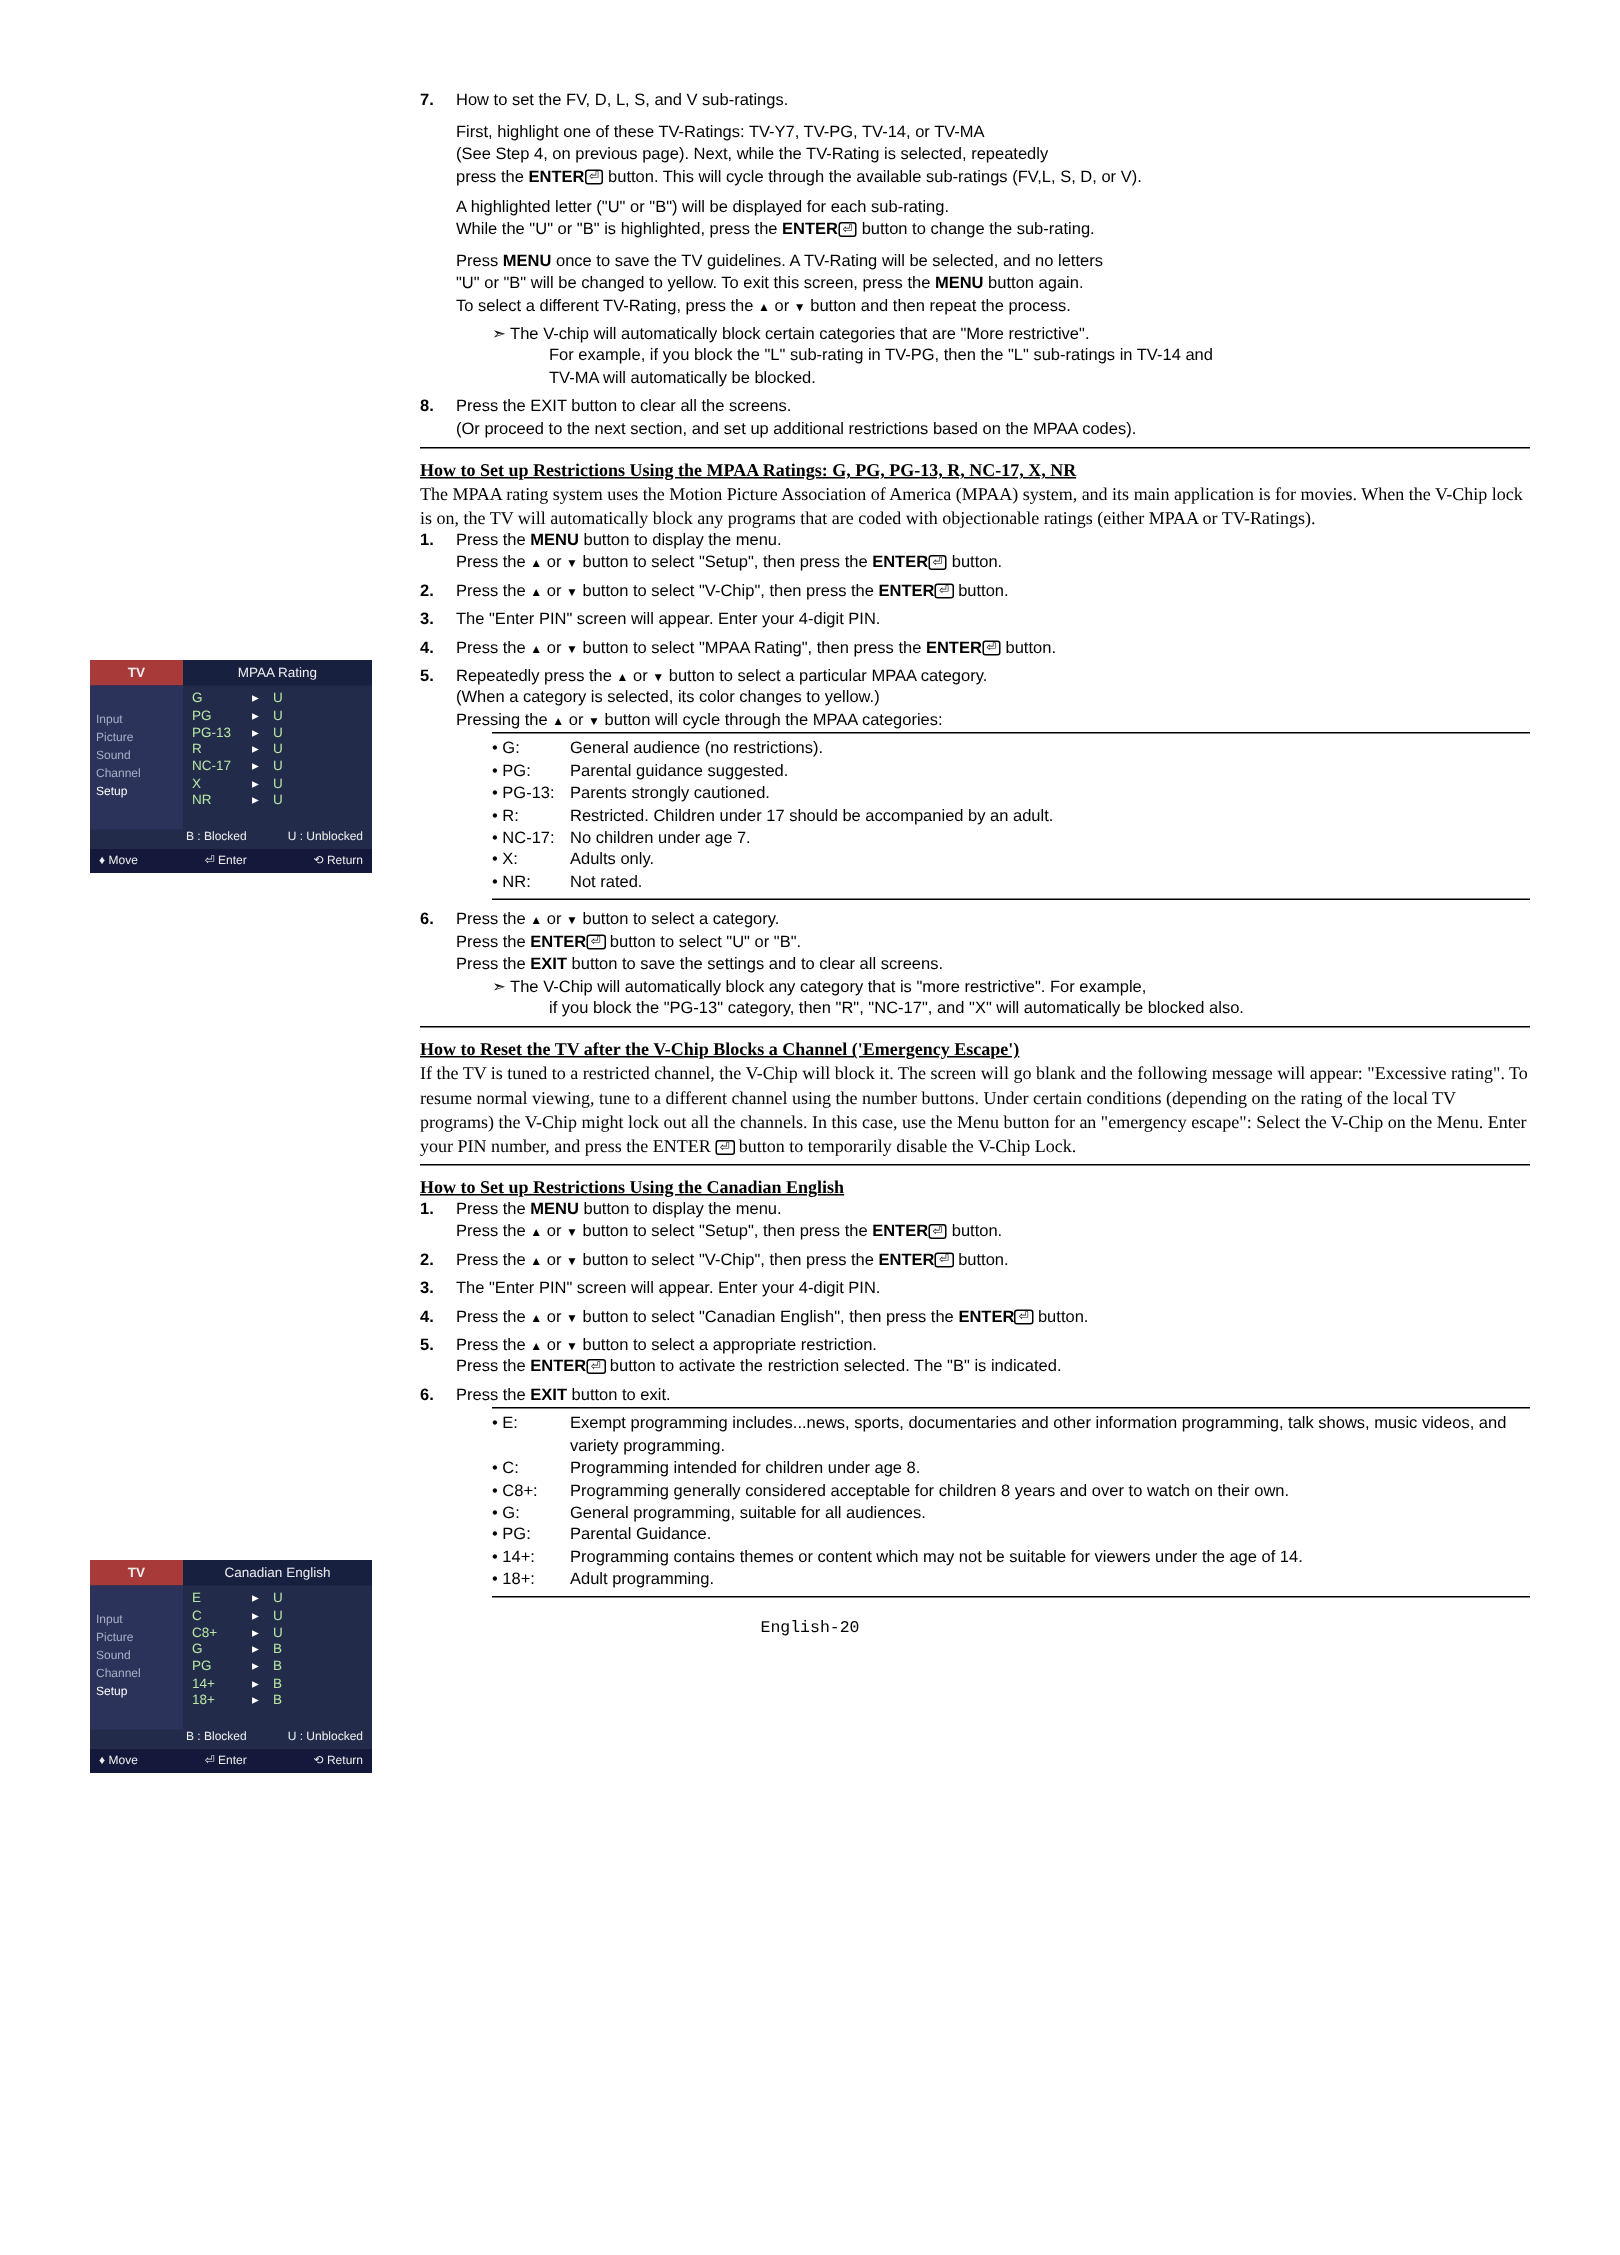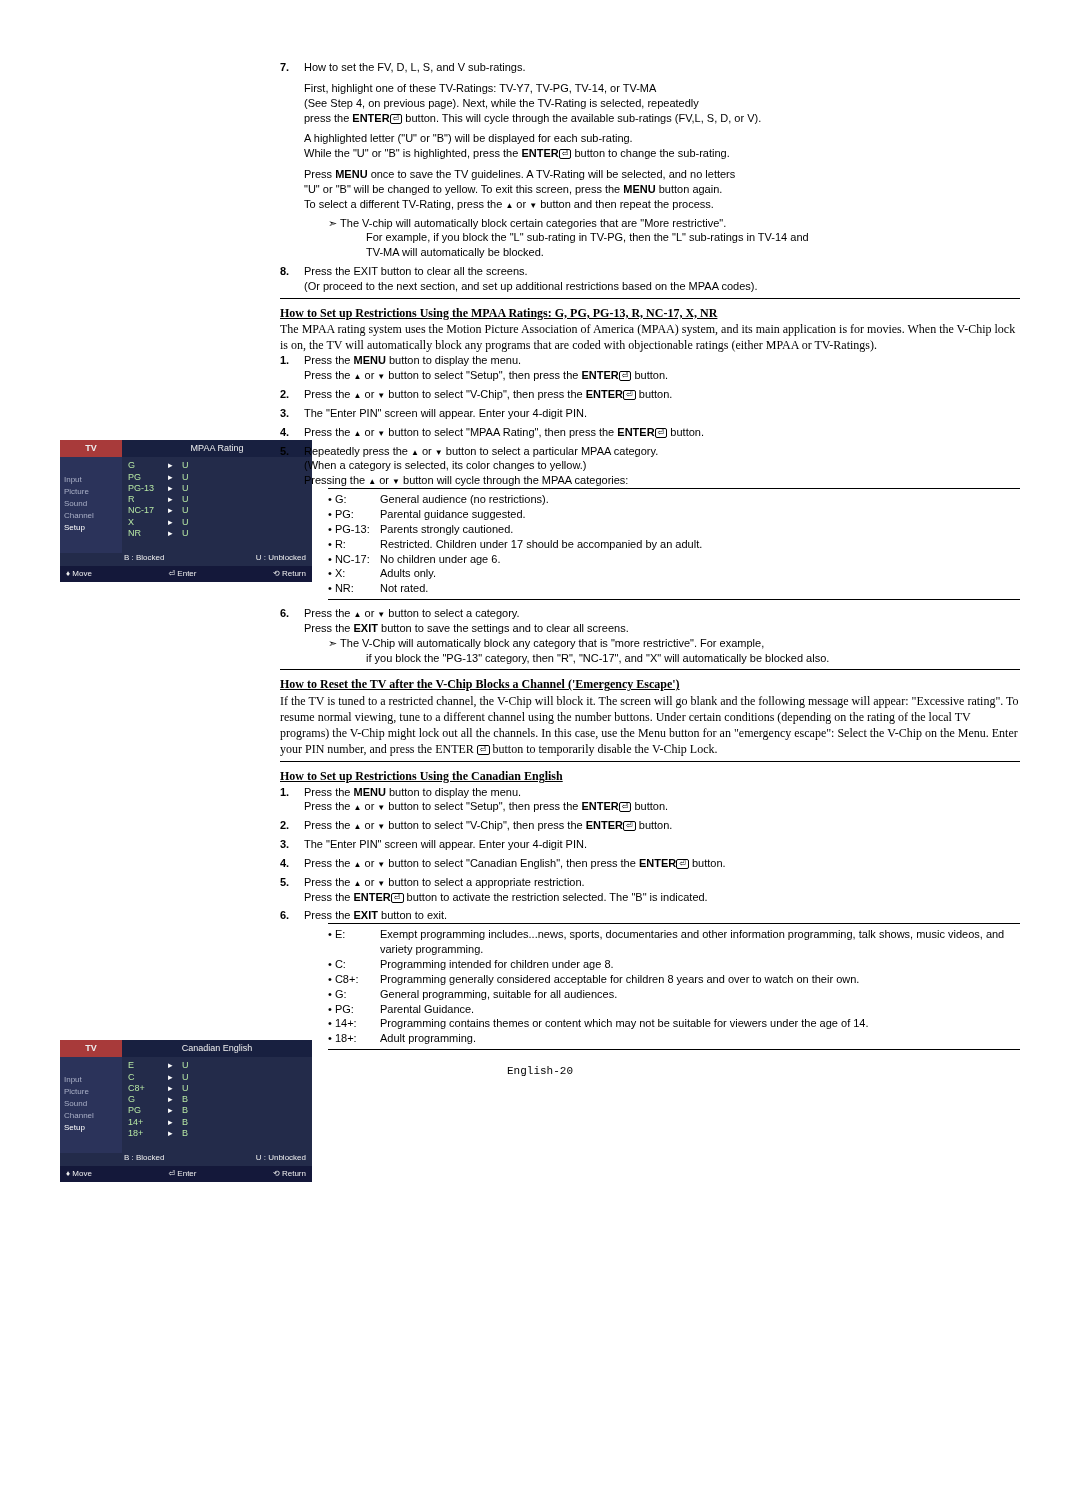--- a/index.html
+++ b/index.html
@@ -64,21 +64,21 @@
     font-weight: normal;
   }
   .tbl-row .v {
     flex: 1;
   }
   .arrow::before {
     content: "➣ ";
   }
   .osd {
     position: absolute;
-    width: 252px;
+    width: 188px;
     background: #232b4a;
     color: #eee;
     font-size: 9px;
     padding: 0;
     line-height: 1.25;
   }
   .osd .titlebar {
     display: flex;
     background: #182040;
   }
@@ -345,35 +345,36 @@
           <div class="tbl-row">
             <div class="k">• PG-13:</div>
             <div class="v">Parents strongly cautioned.</div>
           </div>
           <div class="tbl-row">
             <div class="k">• R:</div>
             <div class="v">Restricted. Children under 17 should be accompanied by an adult.</div>
           </div>
           <div class="tbl-row">
             <div class="k">• NC-17:</div>
-            <div class="v">No children under age 6.</div>
+            <div class="v">No children under age 7.</div>
           </div>
           <div class="tbl-row">
             <div class="k">• X:</div>
             <div class="v">Adults only.</div>
           </div>
           <div class="tbl-row">
             <div class="k">• NR:</div>
             <div class="v">Not rated.</div>
           </div>
         </div>
  </li>
  <li>
         <span class="num">6.</span>
    <div><span>Press the </span><span class="up"></span><span> or </span><span class="dn"></span><span> button to select a category.</span></div>
+   <div><span>Press the </span><b>ENTER</b><span class="btn-icon">⏎</span><span> button to select "U" or "B".</span></div>
    <div><span>Press the </span><b>EXIT</b><span> button to save the settings and to clear all screens.</span></div>
    <div class="indent arrow">The V-Chip will automatically block any category that is "more restrictive". For example,</div>
    <div class="indent" style="padding-left:38px">if you block the "PG-13" category, then "R", "NC-17", and "X" will automatically be blocked also.</div>
  </li>
 </ol>
 </div>
 
 <div class="content-col">
 <hr class="hr">
 <div class="heading">How to Reset the TV after the V-Chip Blocks a Channel ('Emergency Escape')</div>

